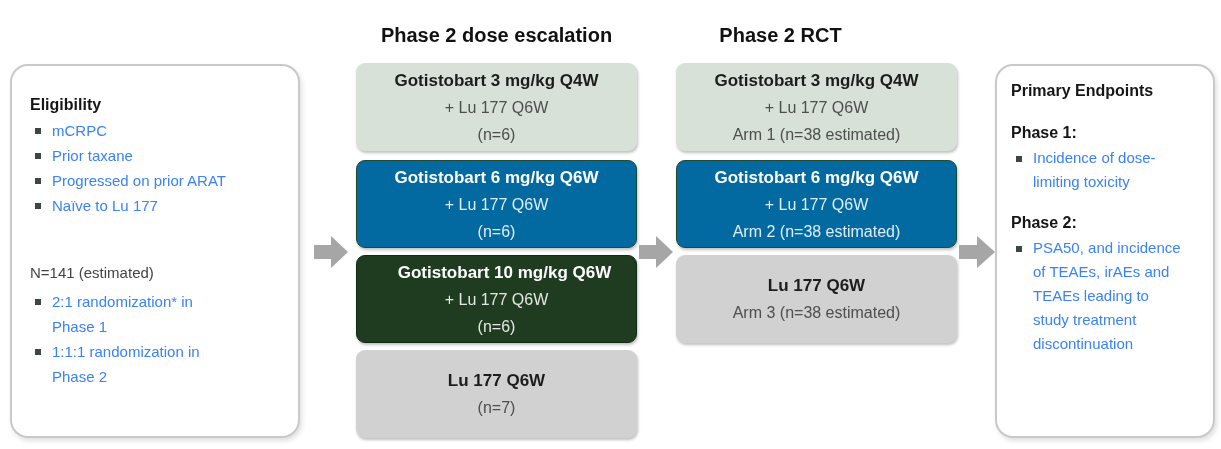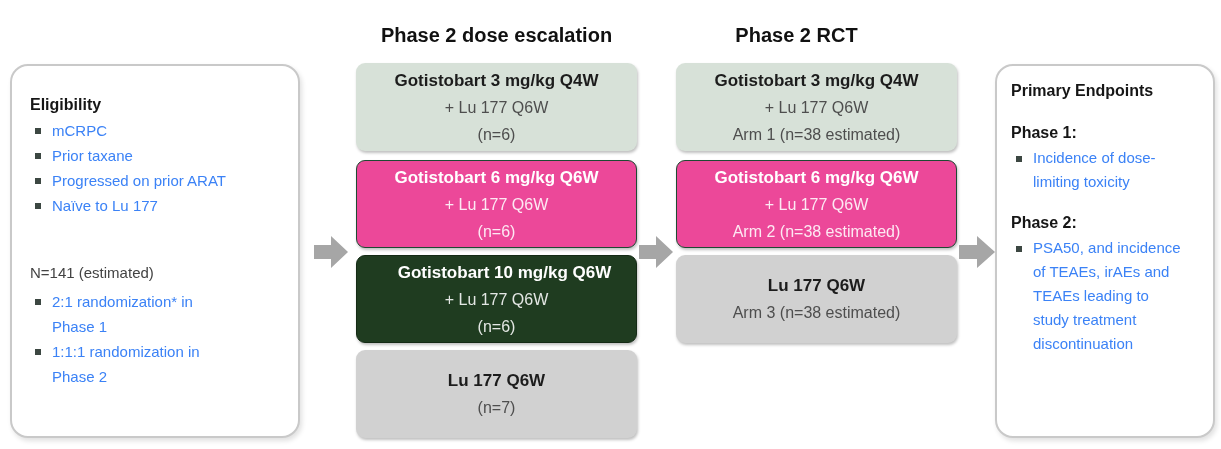--- a/index.html
+++ b/index.html
@@ -38,38 +38,38 @@
   .panel.right ul.blist li { line-height:24px; }
   .panel.right ul.blist.ep1 li { max-width:135px; }
   .panel.right ul.blist.ep2 li { max-width:150px; }
 
   
   .col-header {
     position:absolute; top:24px; width:281px; text-align:center;
     font-size:20px; font-weight:bold; color:#111111; white-space:nowrap;
   }
   .col-header.p1 { left:356px; }
-  .col-header.p2 { left:656px; }
+  .col-header.p2 { left:640px; }
 
   
   .box {
     position:absolute; width:281px; height:88px; box-sizing:border-box;
     border-radius:9px; display:flex; flex-direction:column;
     justify-content:center; align-items:center; text-align:center;
     box-shadow:1px 2px 3px rgba(0,0,0,0.25);
   }
   .box .l1 { font-weight:bold; font-size:17px; line-height:27px; white-space:nowrap; }
   .box .l2, .box .l3 { font-size:16px; line-height:27px; white-space:nowrap; }
   .box .l2:empty, .box .l3:empty { display:none; }
 
   .light { background:#d7e1d8; }
   .light .l1 { color:#1c1c1c; }
   .light .l2, .light .l3 { color:#4e4e4e; }
 
-  .green { background:#ec4899; border:1px solid #1e4a33; }
+  .green { background:#0369a1; border:1px solid #1e4a33; }
   .green .l1 { color:#ffffff; }
   .green .l2, .green .l3 { color:rgba(255,255,255,0.88); }
 
   .dark { background:#1f3c20; border:1px solid #142a15; }
   .dark .l1 { color:#ffffff;margin-left:16px; }
   .dark .l2, .dark .l3 { color:rgba(255,255,255,0.88); }
 
   .grayb { background:#d1d1d1; }
   .grayb .l1 { color:#1c1c1c; }
   .grayb .l2, .grayb .l3 { color:#4e4e4e; }

